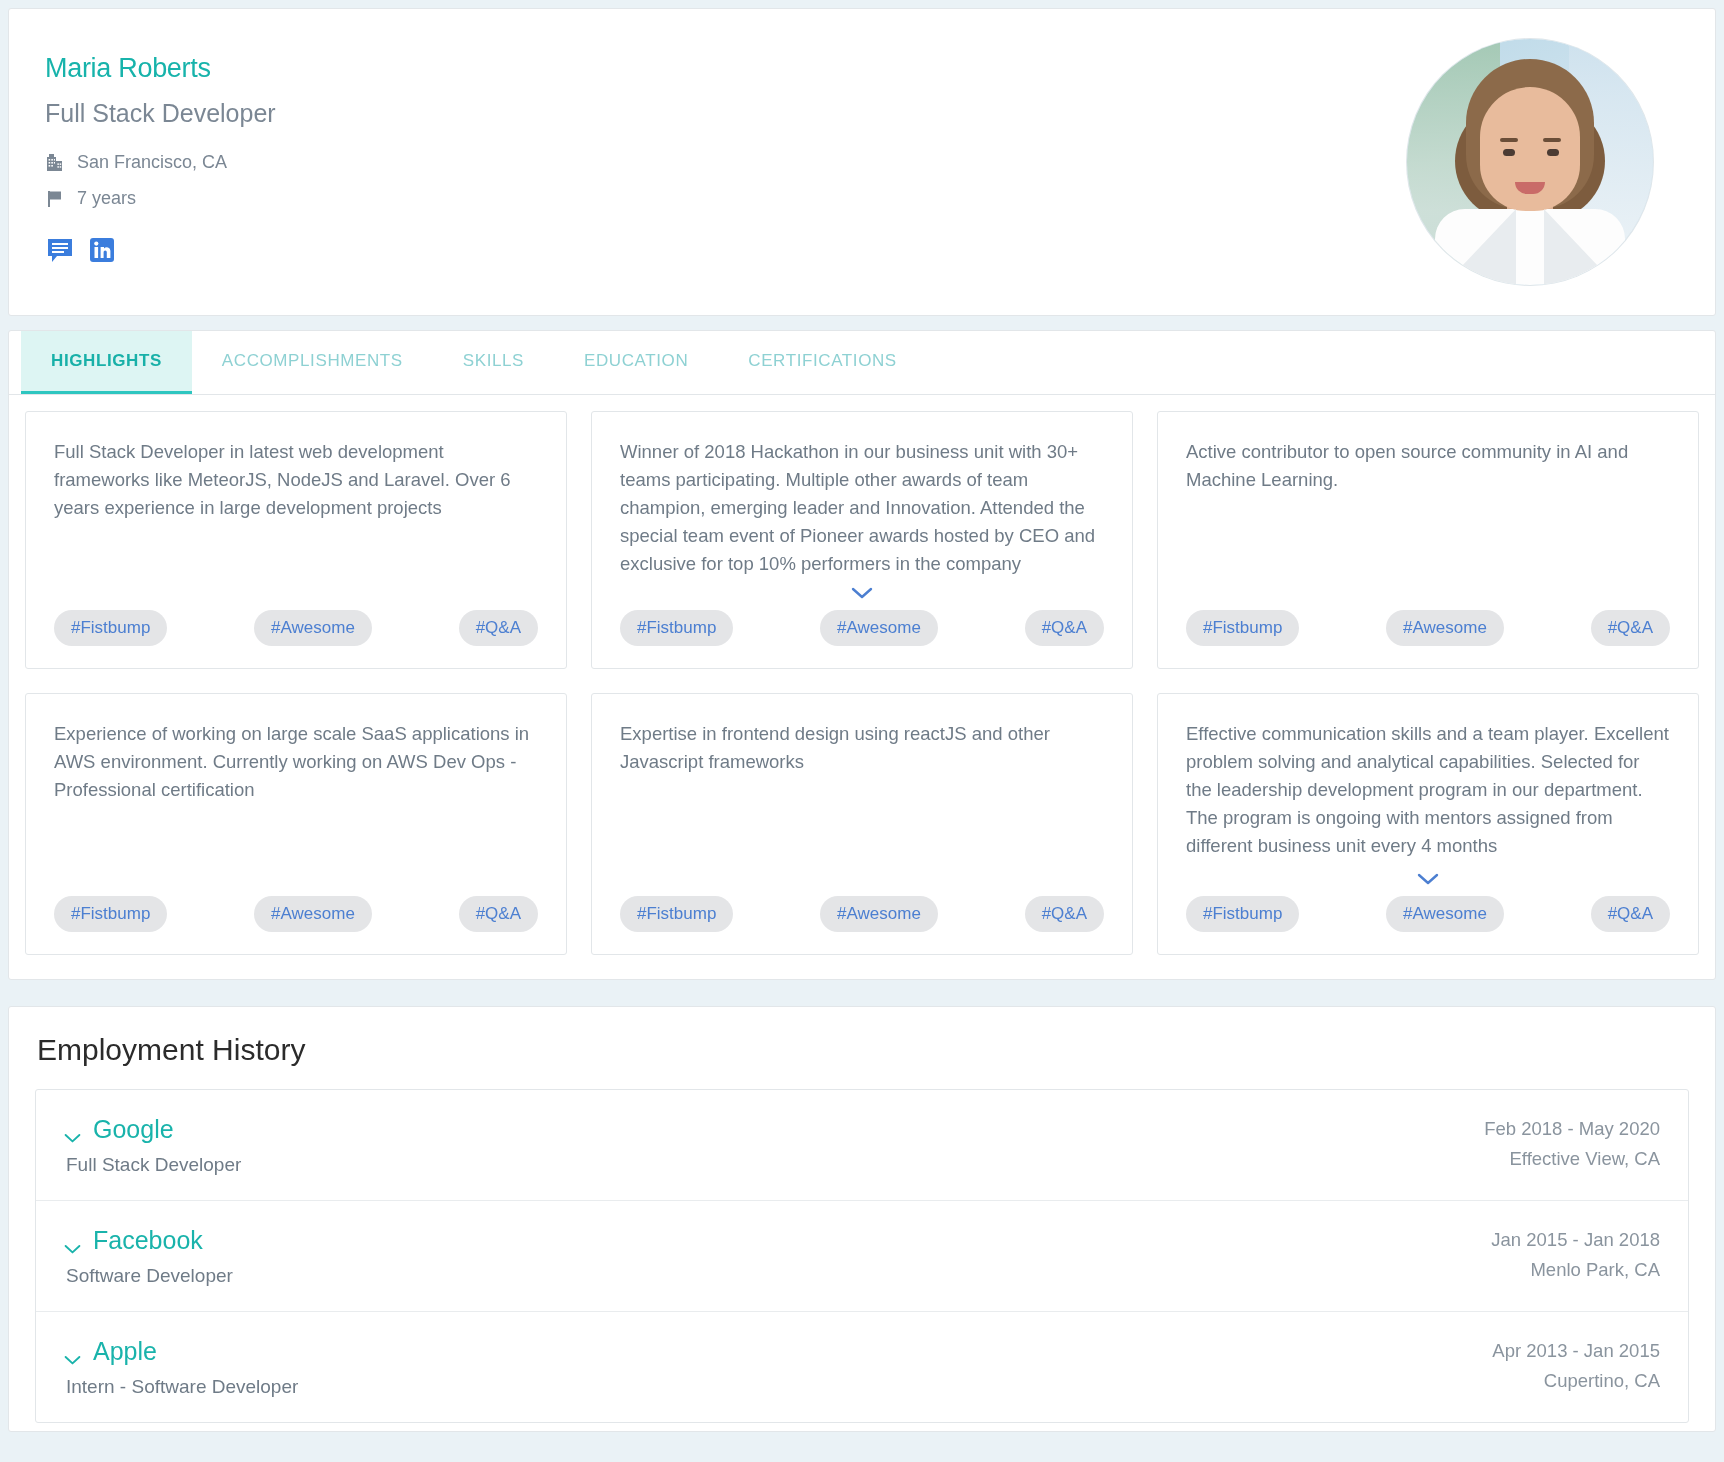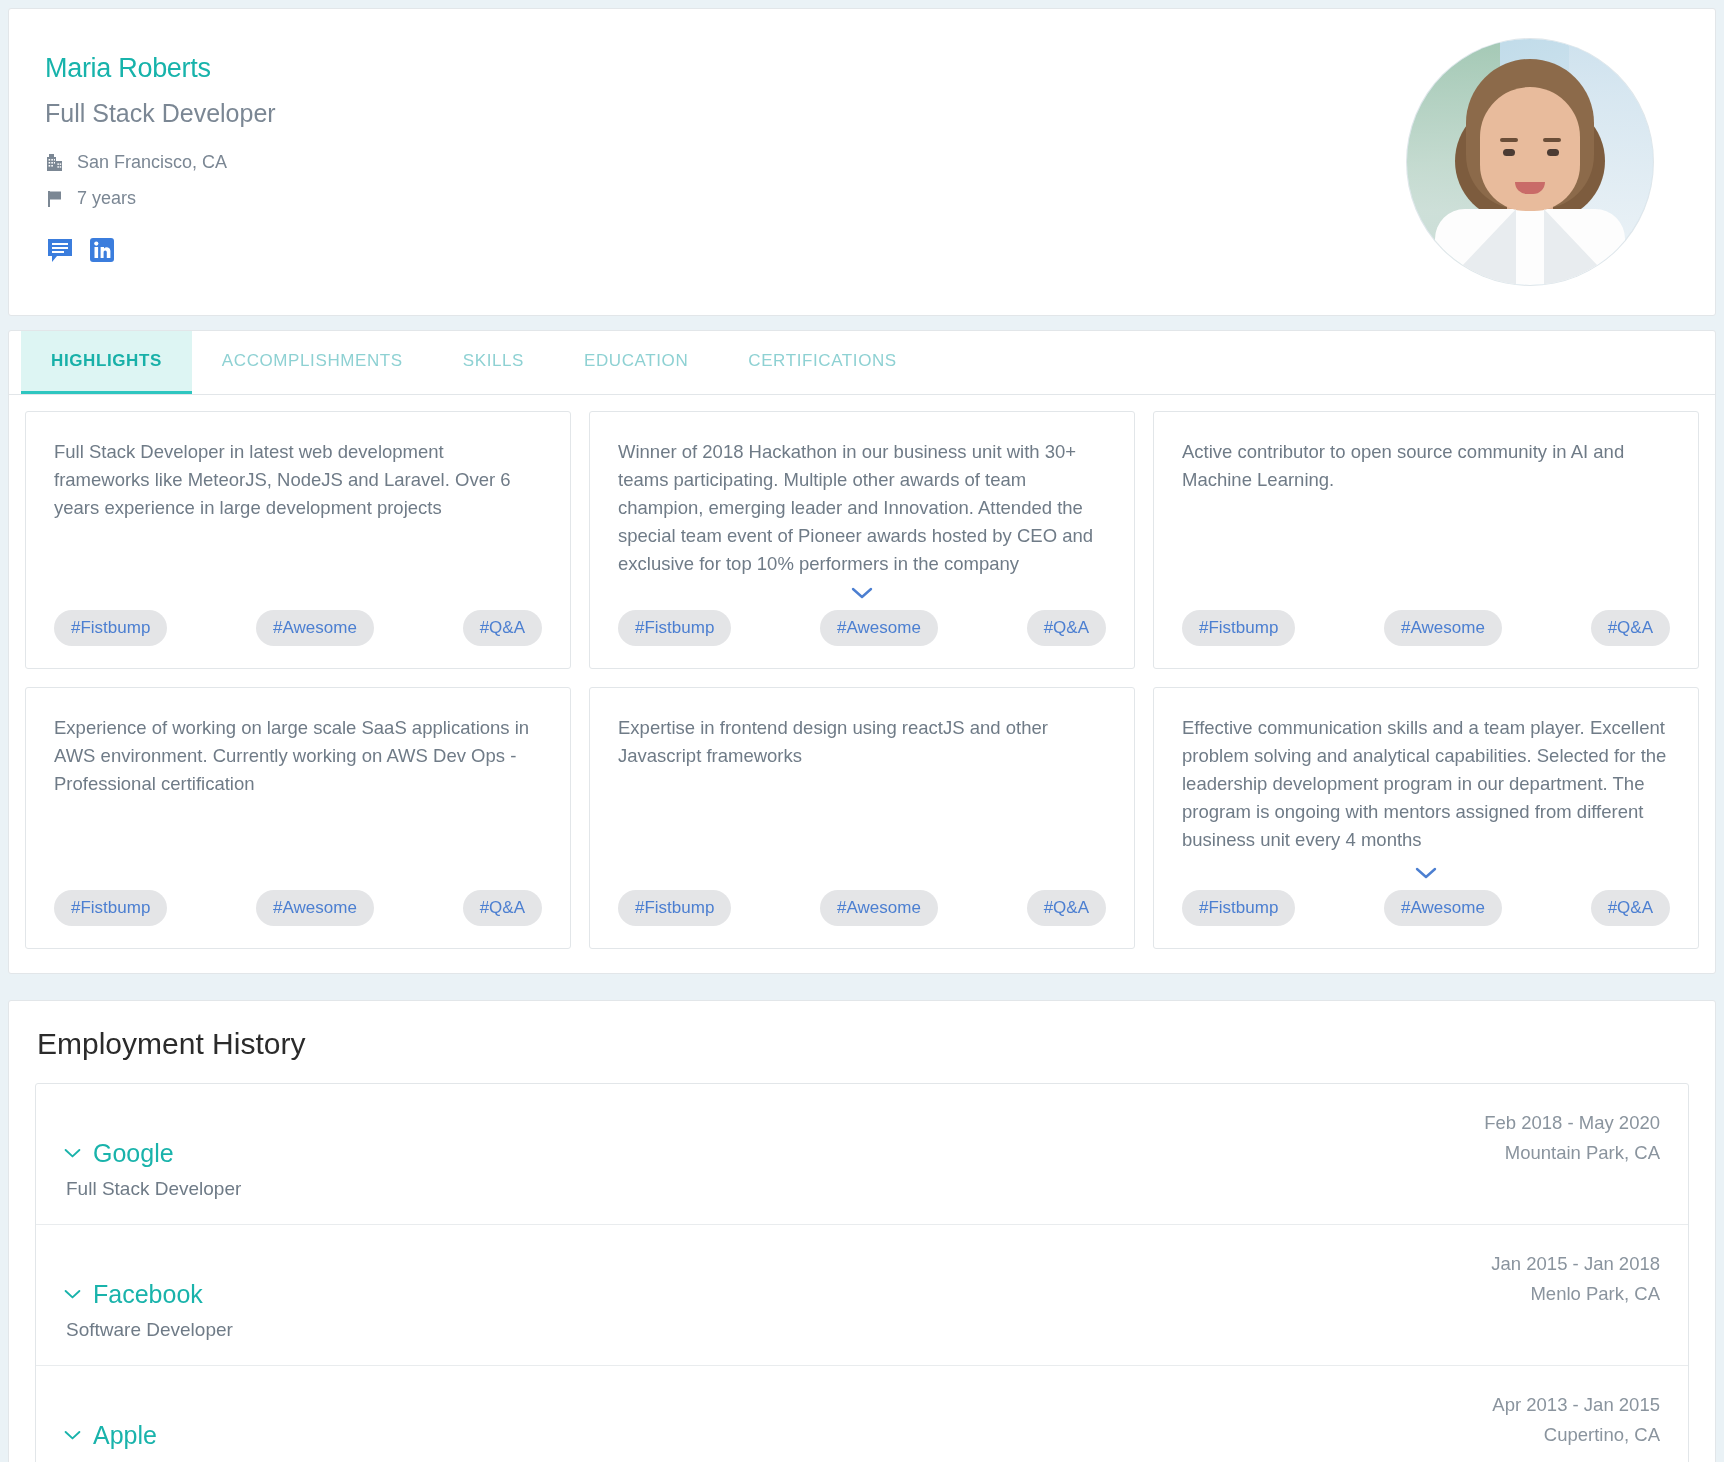--- a/index.html
+++ b/index.html
@@ -155,21 +155,21 @@
     color: #18b0a8;
     background: #ddf5f3;
     border-bottom: 3px solid #2ec6c0;
     font-weight: 700;
   }
 
   
   .cards-grid {
     display: grid;
     grid-template-columns: repeat(3, 1fr);
-    gap: 18px;
+    gap: 24px;
     padding: 16px 16px 24px 16px;
   }
   .hcard {
     background: #ffffff;
     border: 1px solid #e2e6e9;
     border-radius: 3px;
     min-height: 258px;
     display: flex;
     flex-direction: column;
     padding: 26px 28px 0 28px;
@@ -237,24 +237,23 @@
     display: flex;
     justify-content: space-between;
     align-items: flex-start;
     padding: 24px 28px 22px 28px;
     border-bottom: 1px solid #e9ecee;
   }
   .emp-row:last-child { border-bottom: none; }
   .emp-left { min-width: 0; }
   .emp-company-line {
     display: flex;
-    align-items: center;
+    align-items: flex-end;
     gap: 12px;
     margin-bottom: 8px;
-    margin-top: 30px;
   }
   .emp-chevron { display:inline-flex; cursor:pointer; }
   .emp-company {
     color: #19b3ab;
     font-size: 25px;
     line-height: 30px;
   }
   .emp-role {
     color: #6f7b87;
     font-size: 19px;
@@ -438,21 +437,21 @@
               <svg width="17" height="11" viewBox="0 0 17 11">
                 <path d="M1.6 2 L8.5 8.4 L15.4 2" stroke="#19b3ab" stroke-width="1.9" fill="none" stroke-linecap="round" stroke-linejoin="round"></path>
               </svg>
             </span>
             <span class="emp-company">Google</span>
           </div>
           <div class="emp-role">Full Stack Developer</div>
         </div>
         <div class="emp-right">
           <div class="emp-dates">Feb 2018 - May 2020</div>
-          <div class="emp-location">Mountain Park, CA</div>
+          <div class="emp-location">Effective View, CA</div>
         </div>
       </div>
 
       <div class="emp-row">
         <div class="emp-left">
           <div class="emp-company-line">
             <span class="emp-chevron">
               <svg width="17" height="11" viewBox="0 0 17 11">
                 <path d="M1.6 2 L8.5 8.4 L15.4 2" stroke="#19b3ab" stroke-width="1.9" fill="none" stroke-linecap="round" stroke-linejoin="round"></path>
               </svg>

